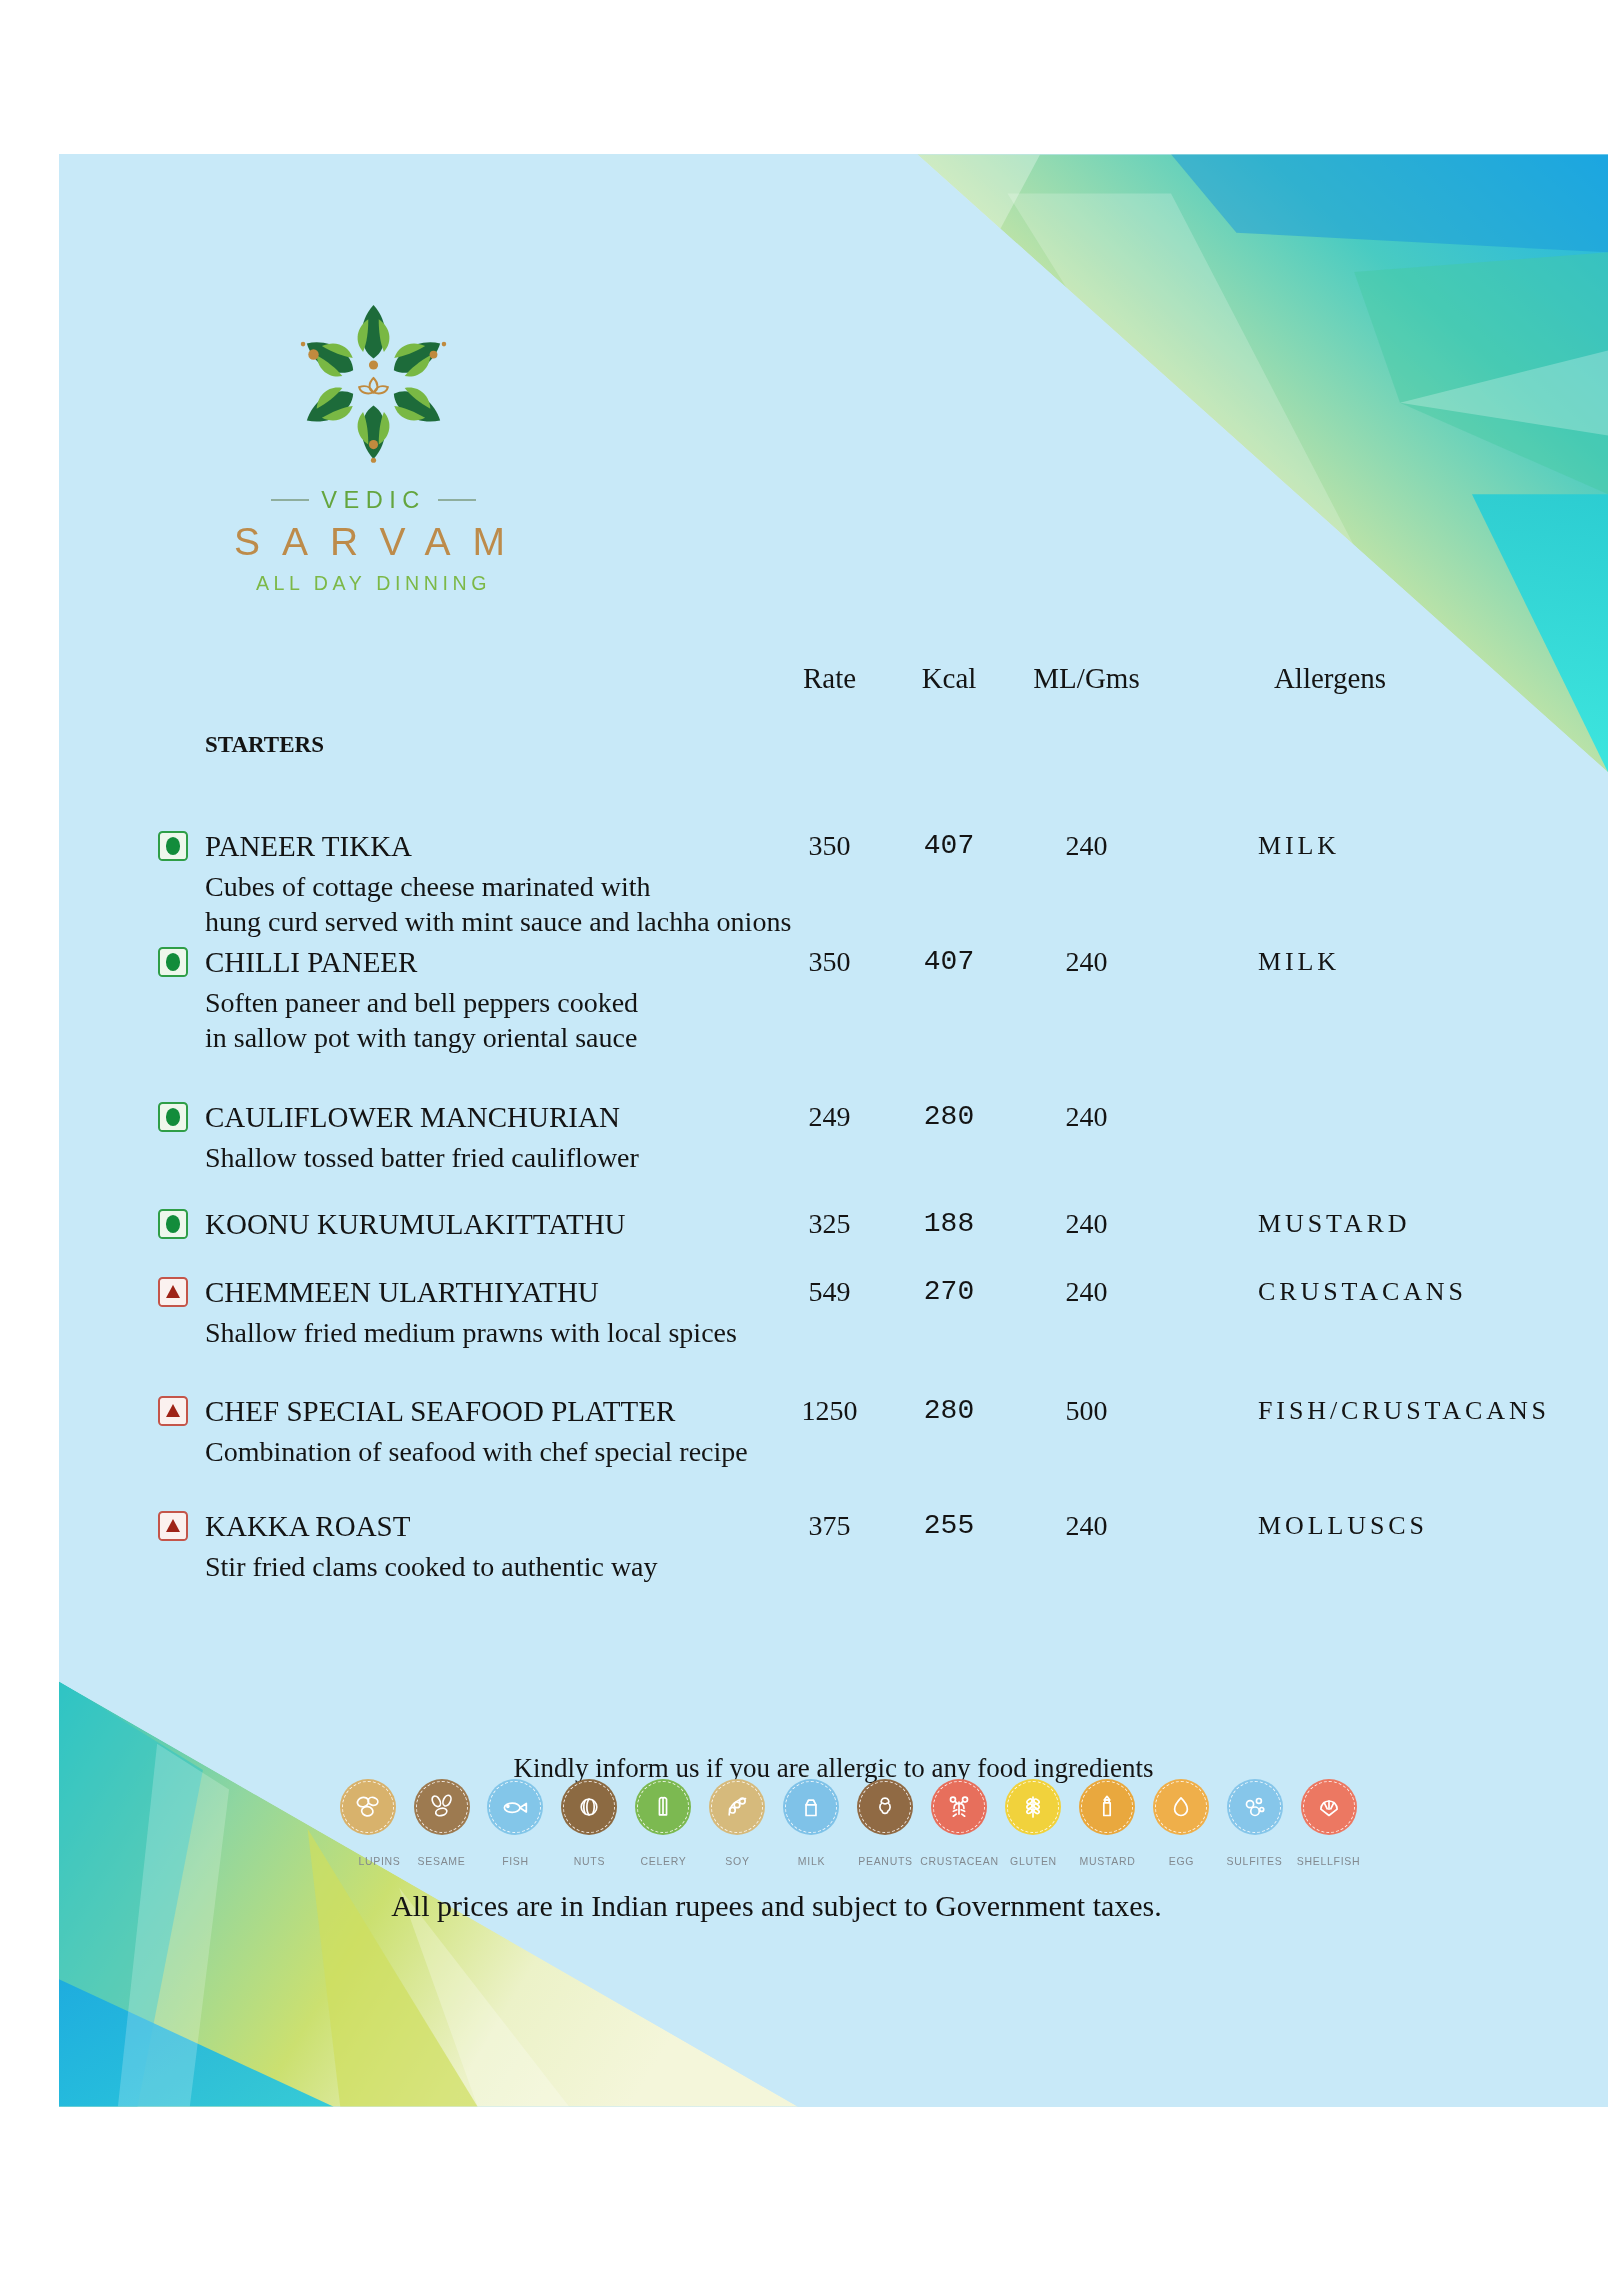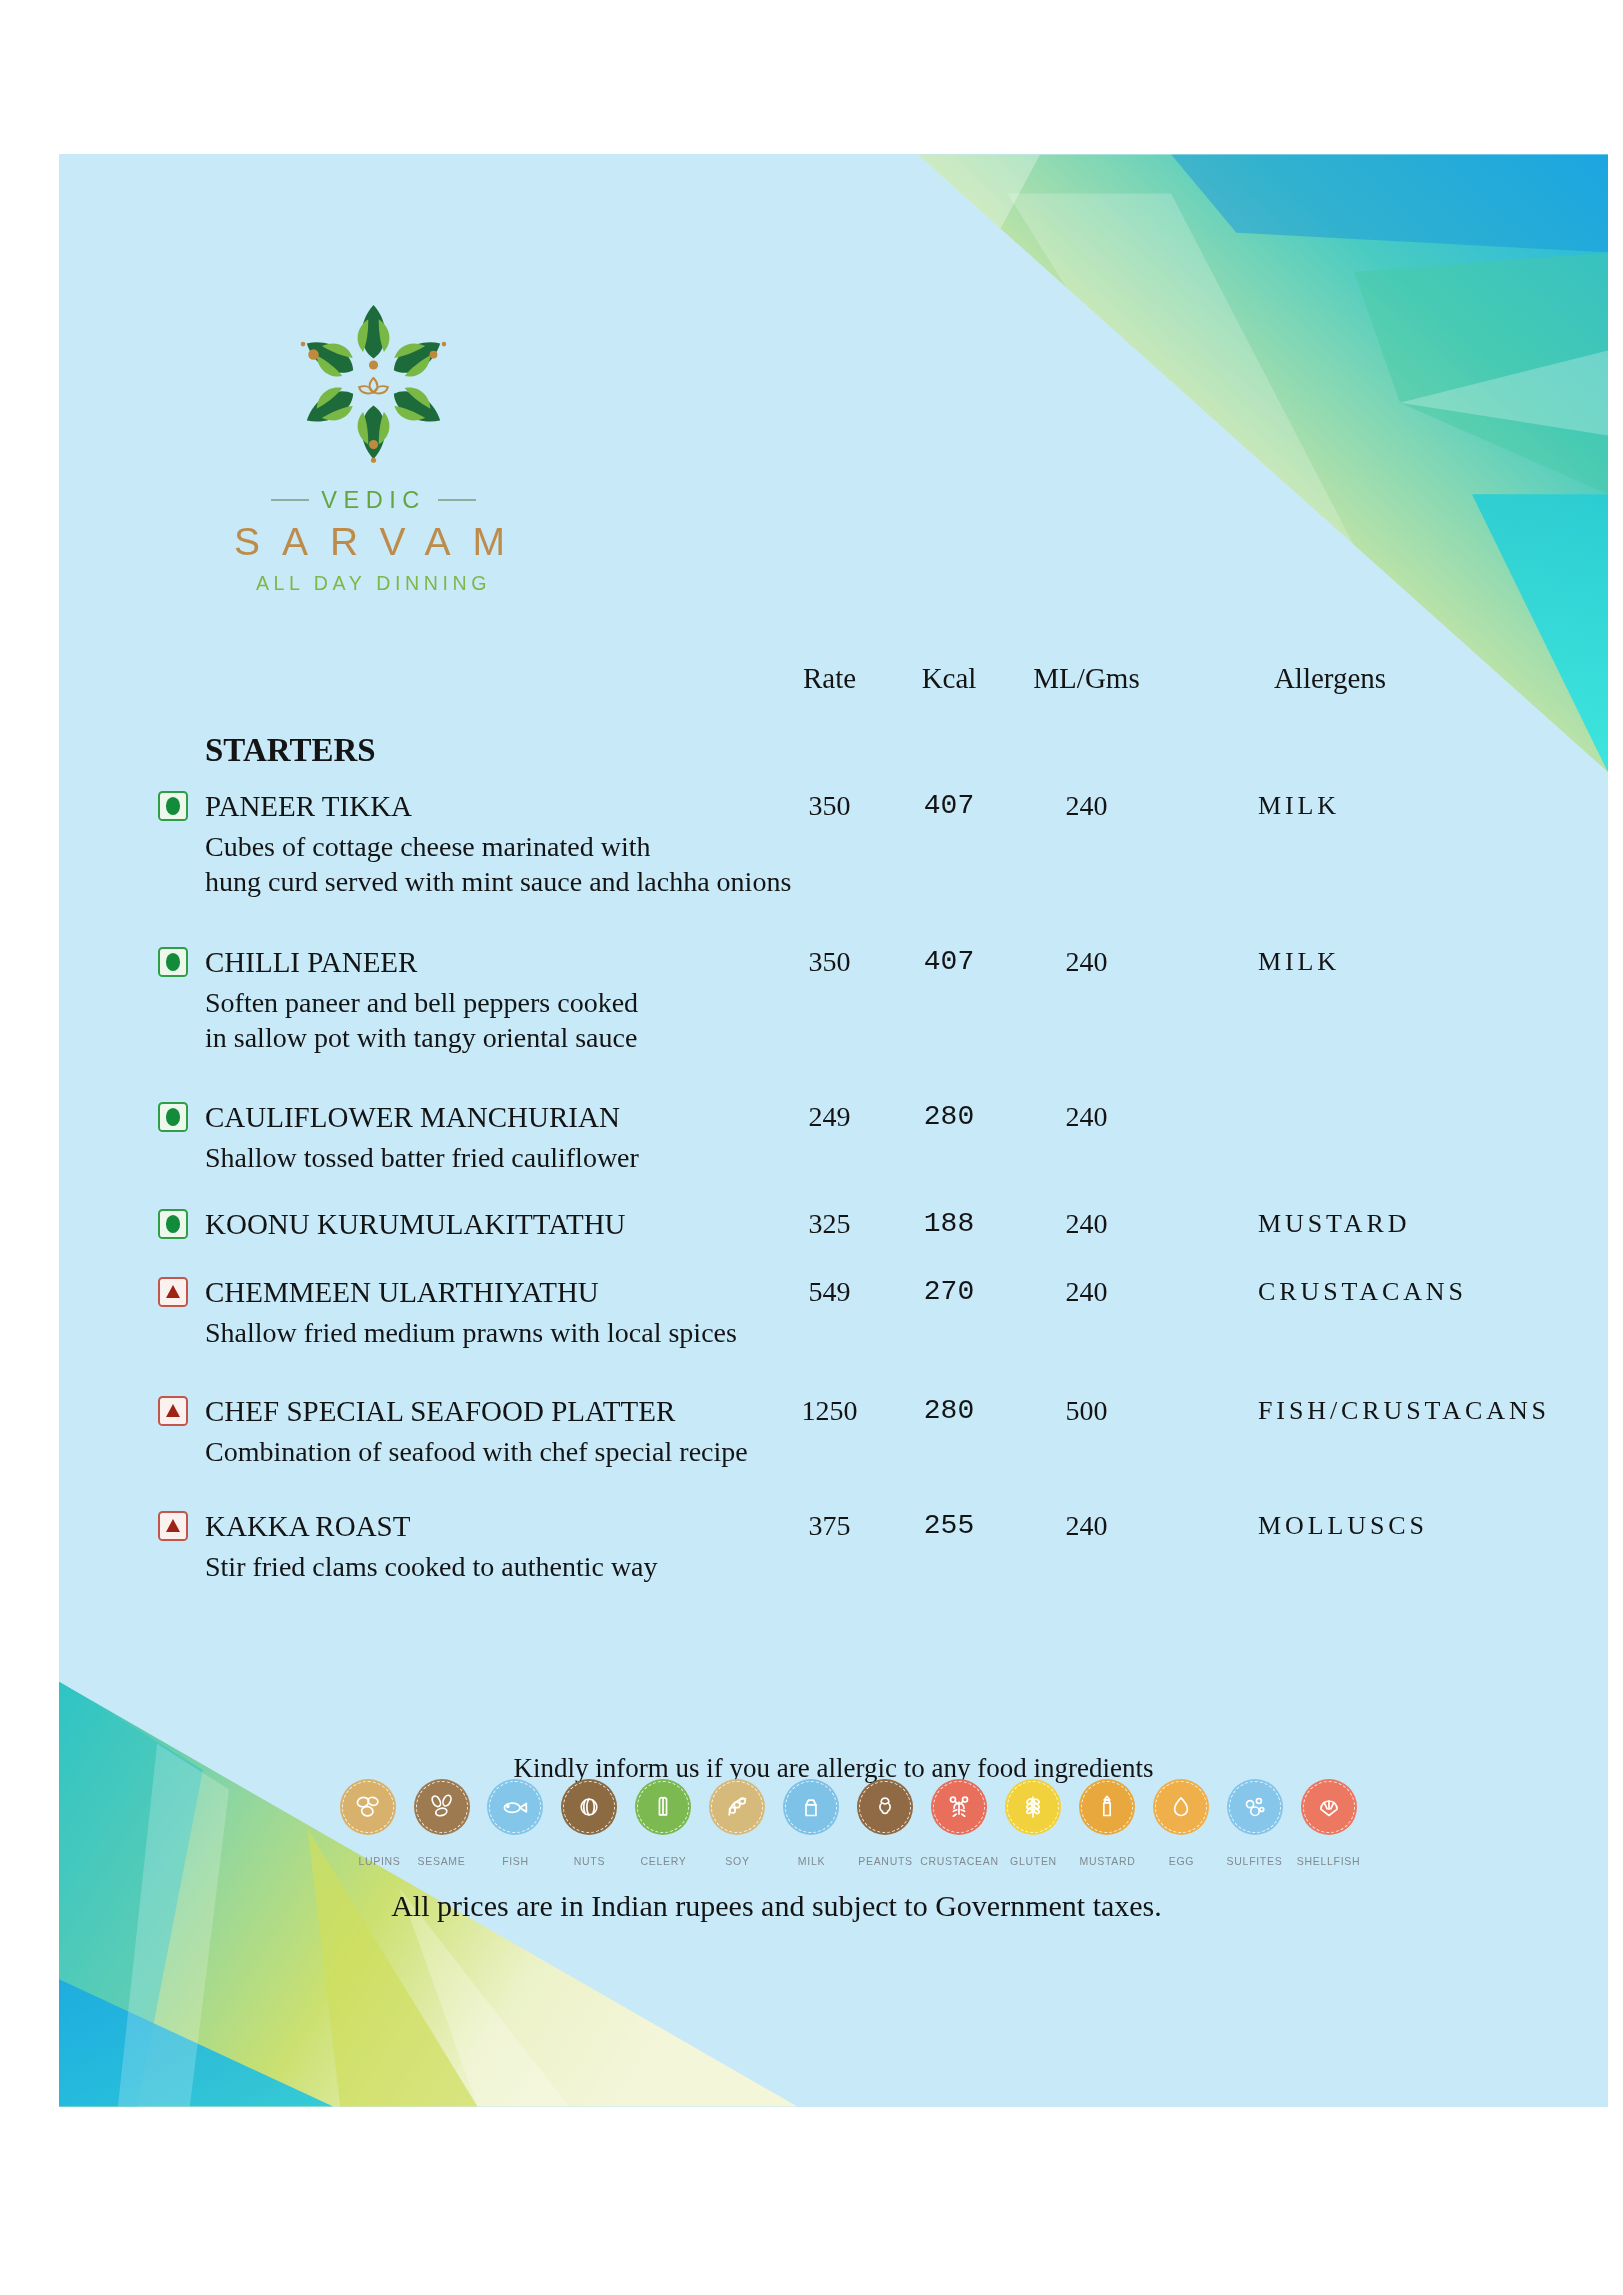--- a/index.html
+++ b/index.html
@@ -30,21 +30,21 @@
     margin-top:7.9px;font-family:"Liberation Sans", sans-serif;font-size:19.6px;
     letter-spacing:4.6px;color:#7cb847;
   }
 
   
   .thead{position:absolute;left:0;top:508px;width:1549px;font-size:29px;}
   .col-rate{position:absolute;left:710px;width:121px;text-align:center;}
   .col-kcal{position:absolute;left:831px;width:118px;text-align:center;}
   .col-ml{position:absolute;left:962px;width:131px;text-align:center;}
   .col-alg-h{position:absolute;left:1160px;width:222px;text-align:center;}
-  .section-title{position:absolute;left:146px;top:578px;font-size:33px;font-weight:700;}
+  .section-title{position:absolute;left:146px;top:578px;font-size:23px;font-weight:700;}
 
   .mi{position:absolute;left:0;width:1549px;height:6.5px;}
   .mi-name{position:absolute;left:146px;top:0;font-size:29px;white-space:nowrap;}
   .mi-rate{position:absolute;left:710px;top:0;width:121px;text-align:center;font-size:28px;}
   .mi-kcal{position:absolute;left:831px;top:0;width:118px;text-align:center;font-size:28px;font-family:Liberation Mono, monospace;}
   .mi-ml{position:absolute;left:962px;top:0;width:131px;text-align:center;font-size:28px;}
   .mi-alg{position:absolute;left:1199px;top:1.3px;font-size:26px;letter-spacing:3.9px;white-space:nowrap;}
   .mi-desc{position:absolute;left:146px;font-size:28px;white-space:nowrap;}
 
   .vni{
@@ -177,21 +177,21 @@
     <div class="thead">
       <span class="col-rate">Rate</span>
       <span class="col-kcal">Kcal</span>
       <span class="col-ml">ML/Gms</span>
       <span class="col-alg-h">Allergens</span>
     </div>
 
     <div class="section-title">STARTERS</div>
 
     <div id="items">
-        <div class="mi" style="top: 636px; padding-left: 10px;">
+        <div class="mi" style="top: 676px; padding-left: 10px;">
           <div class="vni veg">
             <div class="veg-dot"></div>
           </div>
           <span class="mi-name">PANEER TIKKA</span>
           <span class="mi-rate">350</span>
           <span class="mi-kcal">407</span>
           <span class="mi-ml">240</span>
           <span class="mi-alg">MILK</span>
           <div class="mi-desc" style="top: 41px;">Cubes of cottage cheese marinated with</div>
           <div class="mi-desc" style="top: 76px;">hung curd served with mint sauce and lachha onions</div>

